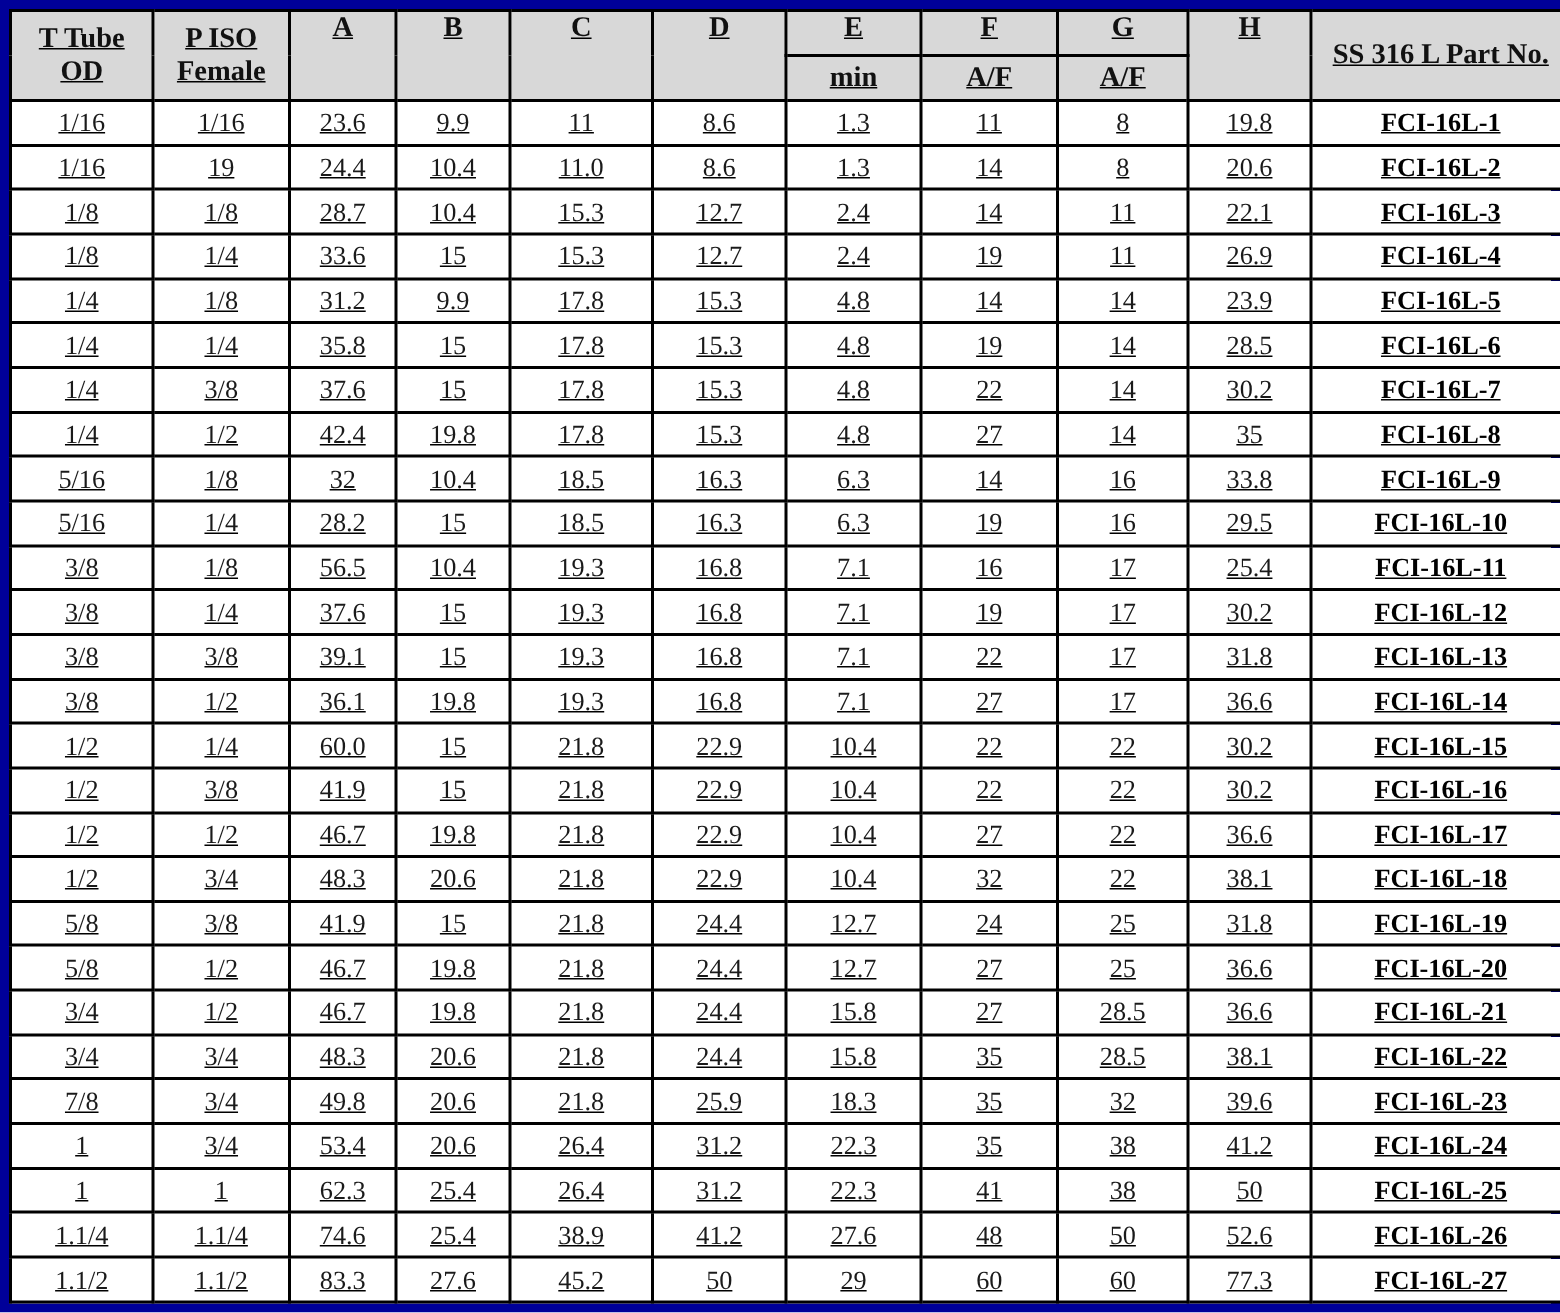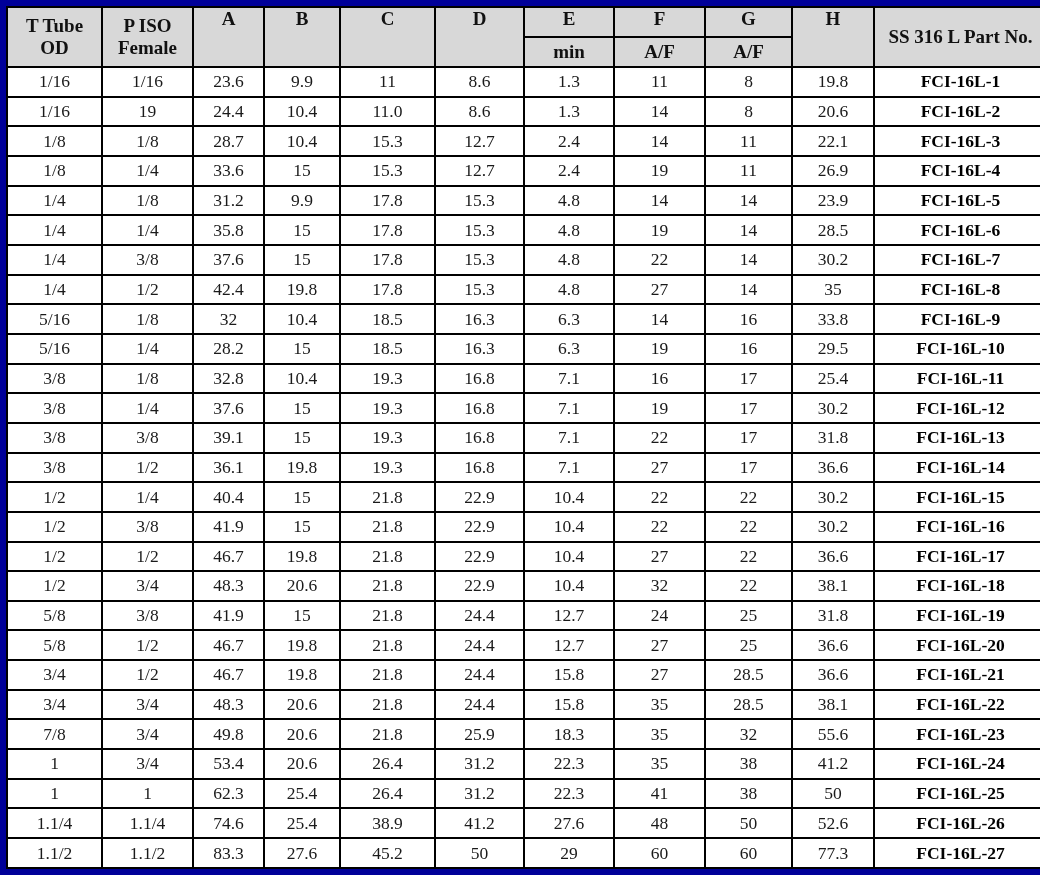--- a/index.html
+++ b/index.html
@@ -7,20 +7,21 @@
     padding: 0;
     background: #ffffff;
     font-family: "Liberation Serif", serif;
   }
   .table-frame {
     width: 1040px;
     height: 875px;
     box-sizing: border-box;
     border: 6px solid #000099;
     background: #ffffff;
+    text-decoration: underline;
   }
   table.parts {
     border-collapse: collapse;
     table-layout: fixed;
     width: 100%;
     height: 100%;
   }
   table.parts th,
   table.parts td {
     border: 2px solid #000000;
@@ -224,21 +225,21 @@
           <td>16.3</td>
           <td>6.3</td>
           <td>19</td>
           <td>16</td>
           <td>29.5</td>
           <td class="part">FCI-16L-10</td>
         </tr>
         <tr>
           <td>3/8</td>
           <td>1/8</td>
-          <td>32.8</td>
+          <td>56.5</td>
           <td>10.4</td>
           <td>19.3</td>
           <td>16.8</td>
           <td>7.1</td>
           <td>16</td>
           <td>17</td>
           <td>25.4</td>
           <td class="part">FCI-16L-11</td>
         </tr>
         <tr>
@@ -276,21 +277,21 @@
           <td>16.8</td>
           <td>7.1</td>
           <td>27</td>
           <td>17</td>
           <td>36.6</td>
           <td class="part">FCI-16L-14</td>
         </tr>
         <tr>
           <td>1/2</td>
           <td>1/4</td>
-          <td>40.4</td>
+          <td>60.0</td>
           <td>15</td>
           <td>21.8</td>
           <td>22.9</td>
           <td>10.4</td>
           <td>22</td>
           <td>22</td>
           <td>30.2</td>
           <td class="part">FCI-16L-15</td>
         </tr>
         <tr>
@@ -387,21 +388,21 @@
         <tr>
           <td>7/8</td>
           <td>3/4</td>
           <td>49.8</td>
           <td>20.6</td>
           <td>21.8</td>
           <td>25.9</td>
           <td>18.3</td>
           <td>35</td>
           <td>32</td>
-          <td>55.6</td>
+          <td>39.6</td>
           <td class="part">FCI-16L-23</td>
         </tr>
         <tr>
           <td>1</td>
           <td>3/4</td>
           <td>53.4</td>
           <td>20.6</td>
           <td>26.4</td>
           <td>31.2</td>
           <td>22.3</td>

